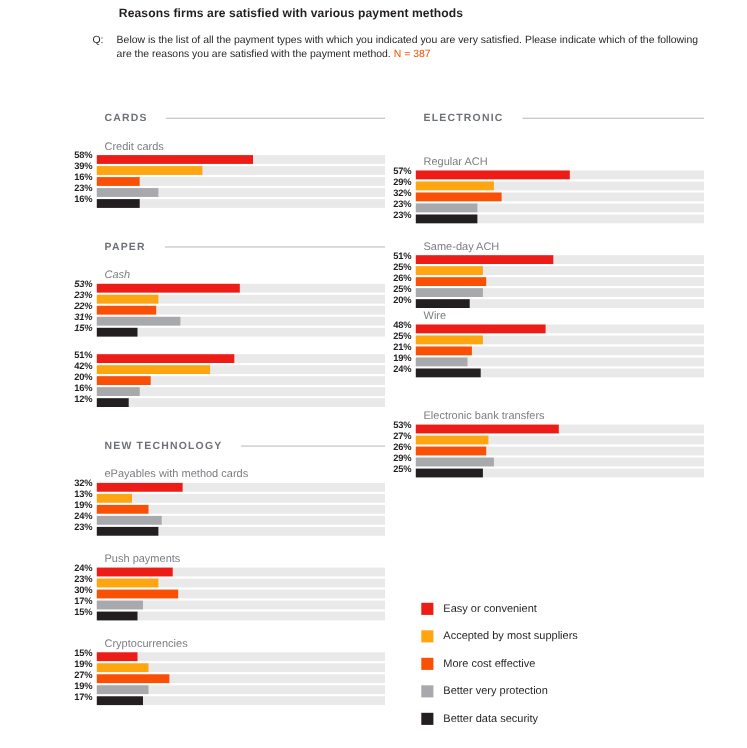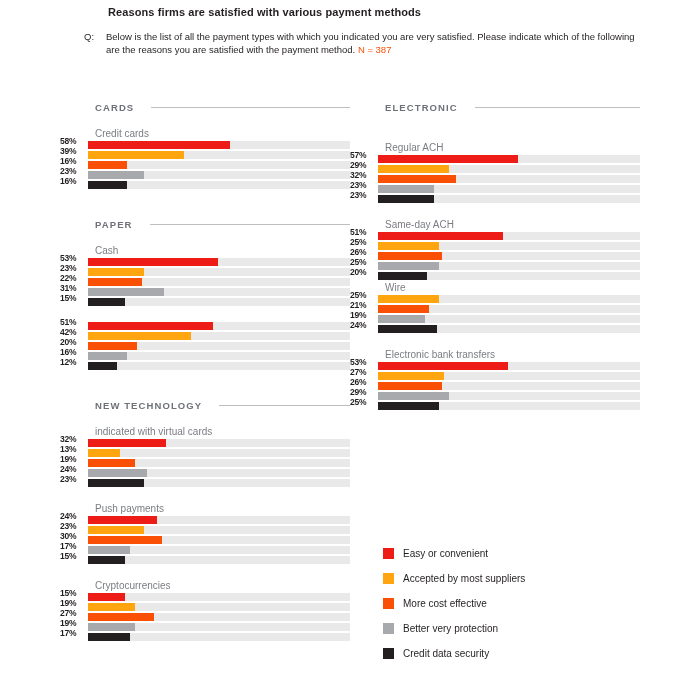--- a/index.html
+++ b/index.html
@@ -95,20 +95,21 @@
   }
   .row {
     position: relative;
     display: flex;
     align-items: flex-start;
     height: 10px;
   }
   .pct {
     width: 28px;
     flex: 0 0 28px;
+    text-align: right;
     font-size: 8.5px;
     font-weight: bold;
     color: #231F20;
     line-height: 8px;
     letter-spacing: -0.2px;
     transform: translateY(-4px);
     padding-right: 4px;
     box-sizing: border-box;
   }
   .track {
@@ -198,21 +199,21 @@
           <div class="track">
             <div class="bar" style="width: 39.2px; background: rgb(35, 31, 32);"></div>
           </div>
         </div>
       </div>
     </div>
     <div class="section" style="margin-top: 26px;">
       <div class="section-label">PAPER</div>
       <div class="section-rule"></div>
     </div>
-    <div class="group" style="margin-top: 14px;">
+    <div class="group" style="margin-top: 14px; font-style: italic;">
       <div class="group-title">Cash</div>
       <div class="rows">
         <div class="row">
           <div class="pct">53%</div>
           <div class="track">
             <div class="bar" style="width: 129.85px; background: rgb(237, 28, 22);"></div>
           </div>
         </div>
         <div class="row">
           <div class="pct">23%</div>
@@ -272,21 +273,21 @@
             <div class="bar" style="width: 29.4px; background: rgb(35, 31, 32);"></div>
           </div>
         </div>
       </div>
     </div>
     <div class="section" style="margin-top: 26px;">
       <div class="section-label">NEW TECHNOLOGY</div>
       <div class="section-rule"></div>
     </div>
     <div class="group" style="margin-top: 14px;">
-      <div class="group-title">indicated with virtual cards</div>
+      <div class="group-title">ePayables with method cards</div>
       <div class="rows">
         <div class="row">
           <div class="pct">32%</div>
           <div class="track">
             <div class="bar" style="width: 78.4px; background: rgb(237, 28, 22);"></div>
           </div>
         </div>
         <div class="row">
           <div class="pct">13%</div>
           <div class="track">
@@ -457,20 +458,26 @@
           <div class="track">
             <div class="bar" style="width: 49px; background: rgb(35, 31, 32);"></div>
           </div>
         </div>
       </div>
     </div>
     <div class="group" style="">
       <div class="group-title">Wire</div>
       <div class="rows">
         <div class="row">
+          <div class="pct">48%</div>
+          <div class="track">
+            <div class="bar" style="width: 117.6px; background: rgb(237, 28, 22);"></div>
+          </div>
+        </div>
+        <div class="row">
           <div class="pct">25%</div>
           <div class="track">
             <div class="bar" style="width: 61.25px; background: rgb(255, 165, 16);"></div>
           </div>
         </div>
         <div class="row">
           <div class="pct">21%</div>
           <div class="track">
             <div class="bar" style="width: 51.45px; background: rgb(250, 80, 5);"></div>
           </div>
@@ -482,21 +489,21 @@
           </div>
         </div>
         <div class="row">
           <div class="pct">24%</div>
           <div class="track">
             <div class="bar" style="width: 58.8px; background: rgb(35, 31, 32);"></div>
           </div>
         </div>
       </div>
     </div>
-    <div class="group" style="margin-top: 14px;">
+    <div class="group" style="margin-top: 28px;">
       <div class="group-title">Electronic bank transfers</div>
       <div class="rows">
         <div class="row">
           <div class="pct">53%</div>
           <div class="track">
             <div class="bar" style="width: 129.85px; background: rgb(237, 28, 22);"></div>
           </div>
         </div>
         <div class="row">
           <div class="pct">27%</div>
@@ -538,15 +545,15 @@
     <div class="legend-item">
       <span class="swatch" style="background: rgb(250, 80, 5);"></span>
       <span class="legend-label">More cost effective</span>
     </div>
     <div class="legend-item">
       <span class="swatch" style="background: rgb(168, 169, 173);"></span>
       <span class="legend-label">Better very protection</span>
     </div>
     <div class="legend-item">
       <span class="swatch" style="background: rgb(35, 31, 32);"></span>
-      <span class="legend-label">Credit data security</span>
+      <span class="legend-label">Better data security</span>
     </div>
   </div>
 
 </body></html>

